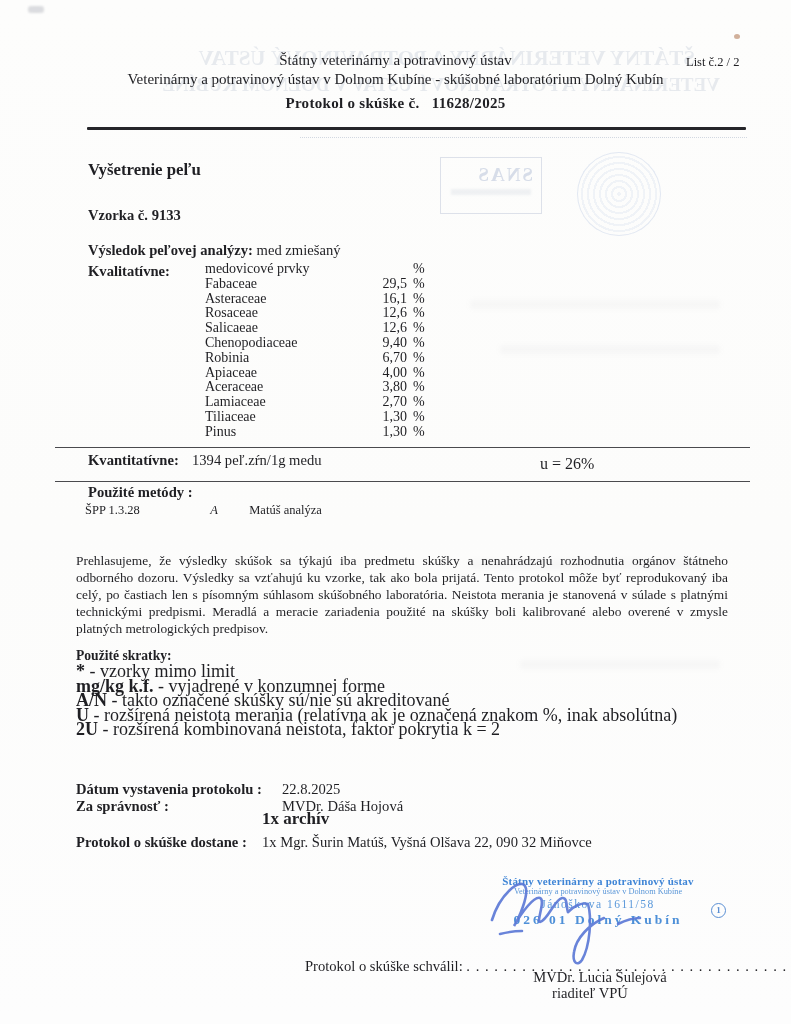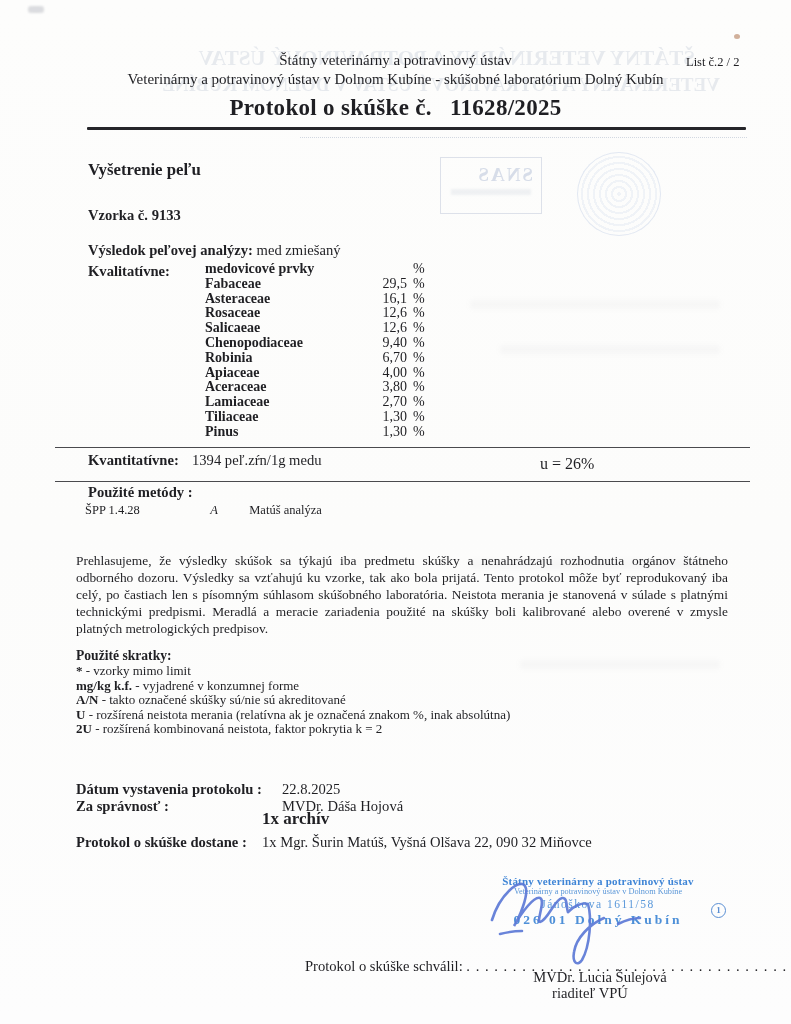--- a/index.html
+++ b/index.html
@@ -14,31 +14,31 @@
     overflow:hidden;
   }
   .abs{position:absolute;}
   .b{font-weight:bold;}
   .i{font-style:italic;}
   .center{text-align:center;}
   
   .hdr1{top:52px;left:0;width:100%;font-size:15px;}
   .sheetno{top:55px;left:686px;font-size:12.5px;}
   .hdr2{top:71px;left:0;width:100%;font-size:15px;}
-  .title{top:95px;left:0;width:100%;font-size:23px;letter-spacing:.3px;}
+  .title{top:95px;left:0;width:100%;font-size:15px;letter-spacing:.3px;}
   .rule-thick{top:127px;left:87px;width:659px;height:3px;background:#26262a;border-radius:1px;}
   .rule-thin{height:1px;background:#4a4a4e;}
   
   .qual-rows{left:205px;top:262px;font-size:14px;}
   .qrow{display:flex;height:14.8px;line-height:14.8px;}
-  .qname{width:162px;font-weight:bold;}
+  .qname{width:162px;}
   .qval{width:40px;text-align:right;}
   .qunit{margin-left:6px;}
   .para{font-size:13.4px;line-height:16.9px;text-align:justify;}
-  .abbr{font-size:13px;line-height:14.6px;}
+  .abbr{font-size:18px;line-height:14.6px;}
   .abbr div{white-space:nowrap;}
   
   .stamp{left:462px;top:875px;width:272px;text-align:center;color:#4487d2;}
   .stamp .s1{font-size:11px;font-weight:bold;letter-spacing:.2px;line-height:12px;color:#3f85d6;}
   .stamp .s2{font-size:8.3px;line-height:10px;color:#5b97d8;}
   .stamp .s3{font-size:11.5px;line-height:14px;letter-spacing:1.5px;color:#59a Remove;}
   .stamp .s3{color:#5a98da;}
   .stamp .s4{font-size:13.5px;line-height:18px;font-weight:bold;letter-spacing:3px;color:#4e90d8;}
   .copy-circ{
     position:absolute;right:8px;top:28px;
@@ -157,21 +157,21 @@
   </div>
 
   <div class="abs rule-thin" style="top:447px;left:55px;width:695px;"></div>
   <div class="abs b" style="top:452px;left:88px;font-size:14.6px;">Kvantitatívne:</div>
   <div class="abs" style="top:452px;left:192px;font-size:14.6px;">1394  peľ.zŕn/1g medu</div>
   <div class="abs" style="top:455px;left:540px;font-size:16px;">u = 26%</div>
 
   <div class="abs rule-thin" style="top:481px;left:55px;width:695px;"></div>
   <div class="abs b" style="top:484px;left:88px;font-size:14.6px;">Použité metódy :</div>
   <div class="abs" style="top:503px;left:85px;font-size:12.5px;">
-    <span style="display:inline-block;width:122px;">ŠPP 1.4.28</span>
+    <span style="display:inline-block;width:122px;">ŠPP 1.3.28</span>
     <span class="i" style="display:inline-block;width:36px;">A</span>
     <span>Matúš analýza</span>
   </div>
 
   <div class="abs para" style="top:553px;left:76px;width:652px;">Prehlasujeme, že  výsledky skúšok  sa  týkajú  iba predmetu skúšky a nenahrádzajú  rozhodnutia  orgánov štátneho odborného dozoru. Výsledky sa vzťahujú ku vzorke, tak ako bola prijatá. Tento protokol môže byť reprodukovaný  iba celý, po častiach  len  s písomným  súhlasom skúšobného  laboratória. Neistota merania je stanovená v súlade s platnými technickými predpismi.  Meradlá a meracie zariadenia  použité  na  skúšky boli kalibrované alebo overené v  zmysle  platných  metrologických  predpisov.</div>
 
   <div class="abs b" style="top:648px;left:76px;font-size:13.6px;">Použité skratky:</div>
   <div class="abs abbr" style="top:664px;left:76px;">
     <div><span class="b">*</span><span> - vzorky mimo limit</span></div>
     <div><span class="b">mg/kg k.f.</span><span> - vyjadrené v konzumnej forme</span></div>

